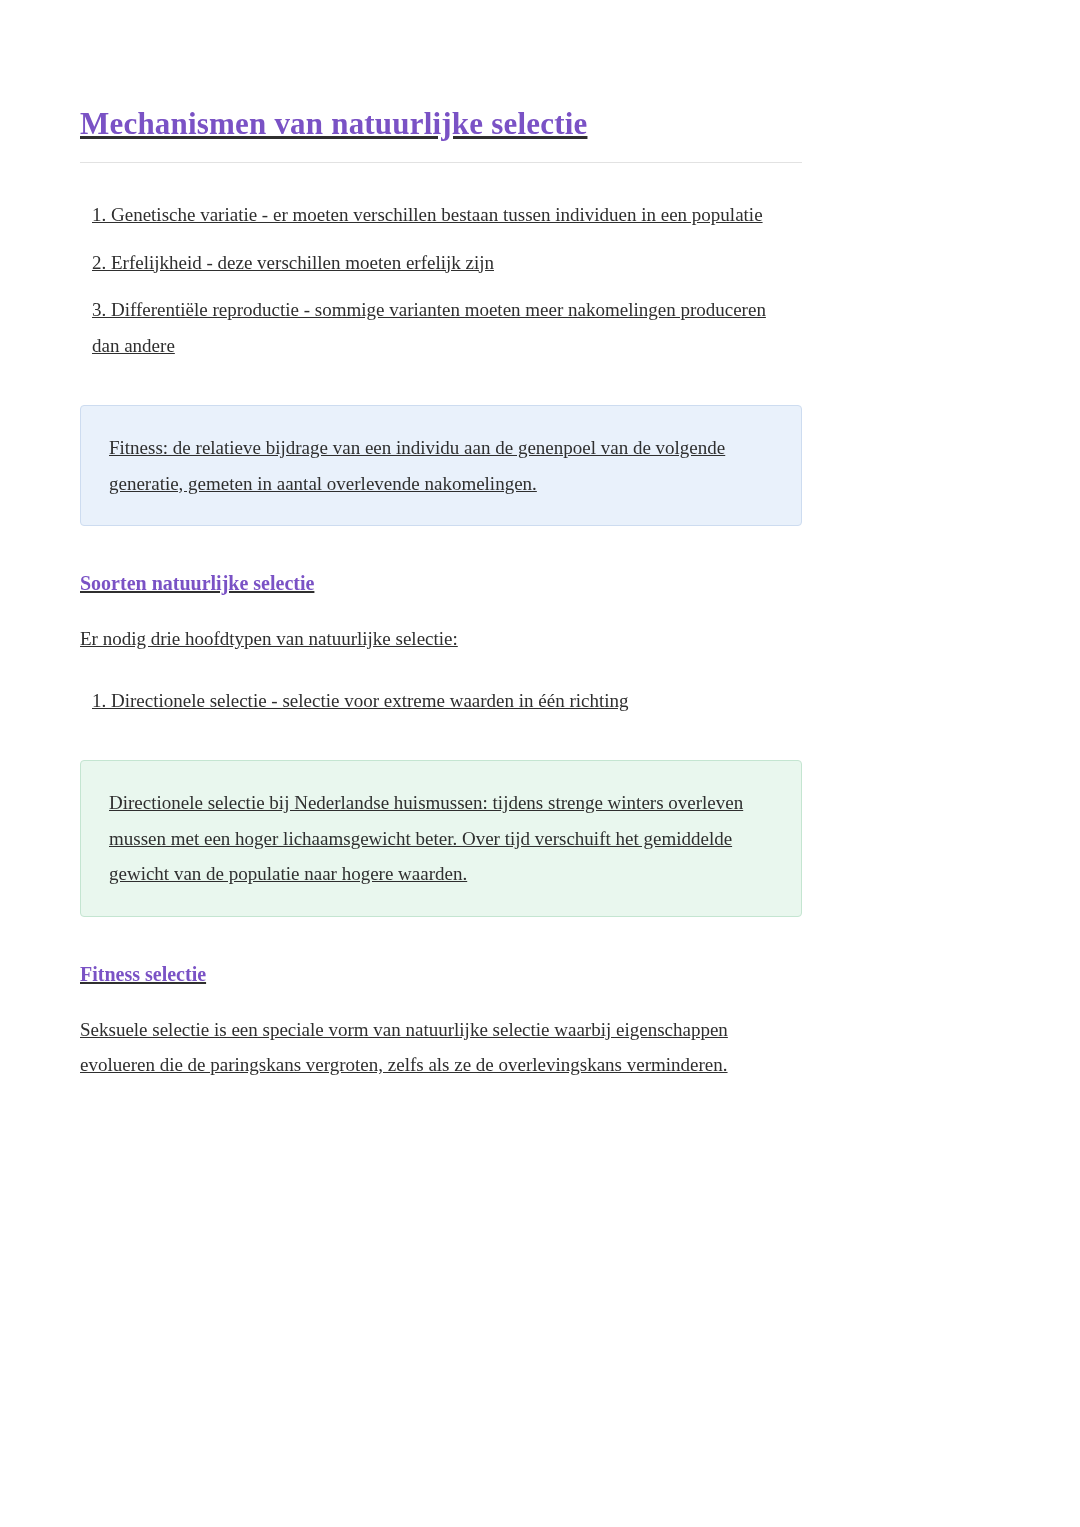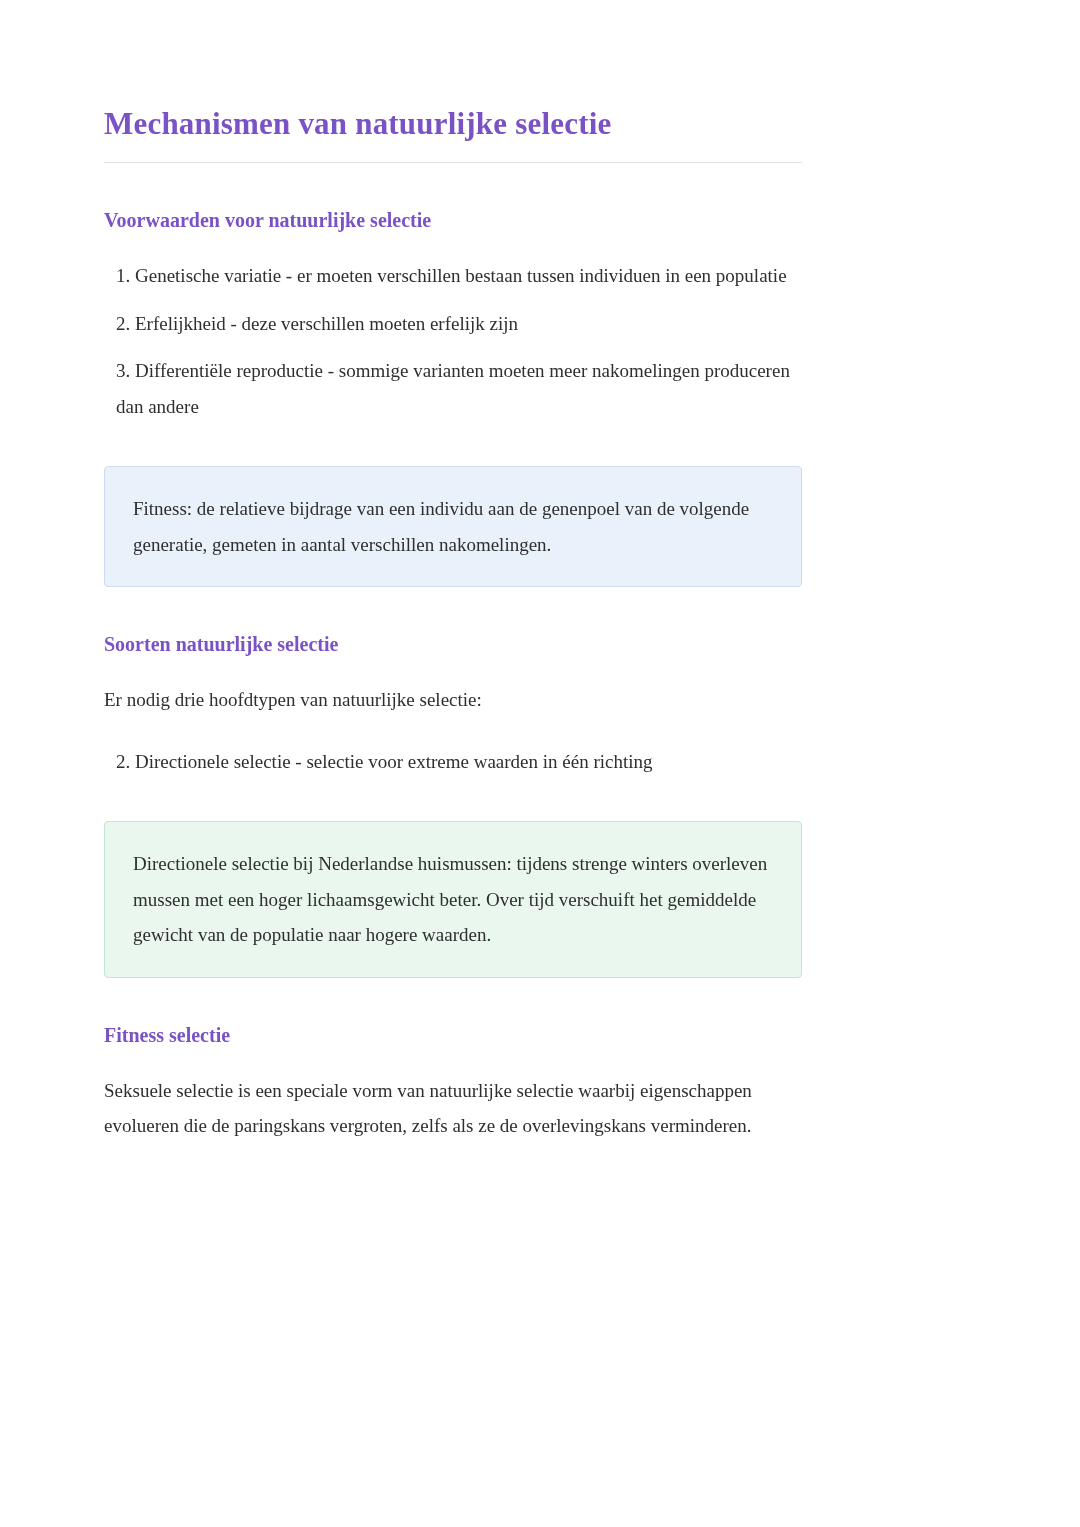--- a/index.html
+++ b/index.html
@@ -16,22 +16,23 @@
   html, body {
     background: var(--page-bg);
   }
   body {
     width: 1080px;
     min-height: 1527px;
     font-family: "Liberation Serif", "DejaVu Serif", serif;
     color: var(--body-text);
   }
   .page {
-    padding: 106px 150px 60px 104px;
+    padding: 106px 150px 60px 80px;
     width: 952px;
+    text-decoration: underline;
   }
   h1.page-title {
     color: var(--accent);
     font-size: 31px;
     font-weight: 600;
     letter-spacing: 0.2px;
     margin-bottom: 20px;
   }
   hr.title-divider {
     border: none;
@@ -83,34 +84,33 @@
 </style>
 </head>
 <body>
 
 <div class="page">
 
   <h1 class="page-title">Mechanismen van natuurlijke selectie</h1>
   <hr class="title-divider">
 
 
-  <h2 class="section-heading">Voorwaarden voor natuurlijke selectie</h2>
   <div class="num-list">
     <div class="list-line">1. Genetische variatie - er moeten verschillen bestaan tussen individuen in een populatie</div>
     <div class="list-line">2. Erfelijkheid - deze verschillen moeten erfelijk zijn</div>
     <div class="list-line">3. Differentiële reproductie - sommige varianten moeten meer nakomelingen produceren dan andere</div>
   </div>
   <div class="callout blue">
-    <p>Fitness: de relatieve bijdrage van een individu aan de genenpoel van de volgende generatie, gemeten in aantal verschillen nakomelingen.</p>
+    <p>Fitness: de relatieve bijdrage van een individu aan de genenpoel van de volgende generatie, gemeten in aantal overlevende nakomelingen.</p>
   </div>
 
   <h2 class="section-heading">Soorten natuurlijke selectie</h2>
   <p class="body-par">Er nodig drie hoofdtypen van natuurlijke selectie:</p>
   <div class="num-list">
-    <div class="list-line">2. Directionele selectie - selectie voor extreme waarden in één richting</div>
+    <div class="list-line">1. Directionele selectie - selectie voor extreme waarden in één richting</div>
   </div>
   <div class="callout green">
     <p>Directionele selectie bij Nederlandse huismussen: tijdens strenge winters overleven mussen met een hoger lichaamsgewicht beter. Over tijd verschuift het gemiddelde gewicht van de populatie naar hogere waarden.</p>
   </div>
 
   <h2 class="section-heading">Fitness selectie</h2>
   <p class="body-par">Seksuele selectie is een speciale vorm van natuurlijke selectie waarbij eigenschappen evolueren die de paringskans vergroten, zelfs als ze de overlevingskans verminderen.</p>
 
 </div>
 

